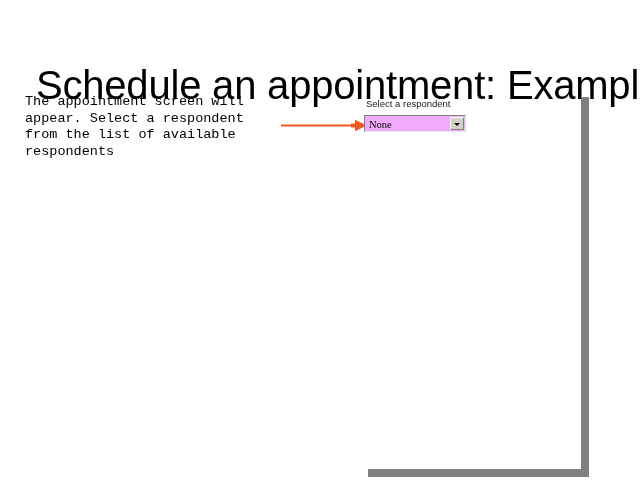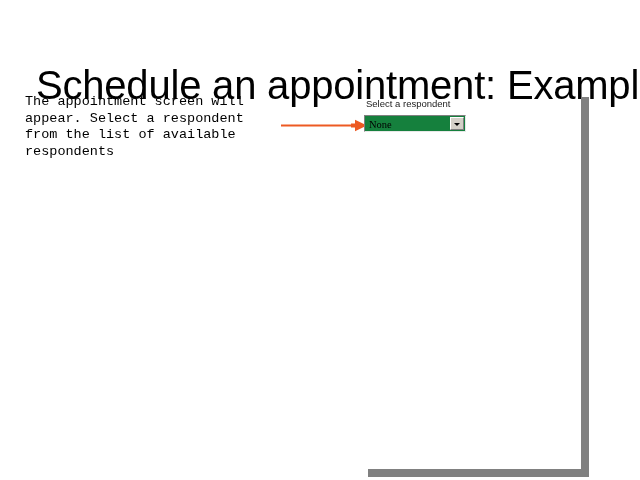--- a/index.html
+++ b/index.html
@@ -87,21 +87,21 @@
     line-height: 12px;
     color: #1a1a1a;
     white-space: nowrap;
     margin-bottom: 5px;
     padding-left: 2px;
   }
   #respondent-select {
     position: relative;
     width: 102px;
     height: 17px;
-    background: #15803d;
+    background: #f0abfc;
     border-top: 1px solid #808080;
     border-left: 1px solid #808080;
     border-right: 1px solid #e8e8e8;
     border-bottom: 1px solid #e8e8e8;
     box-sizing: border-box;
   }
   #respondent-select-value {
     position: absolute;
     left: 4px;
     top: 2px;

